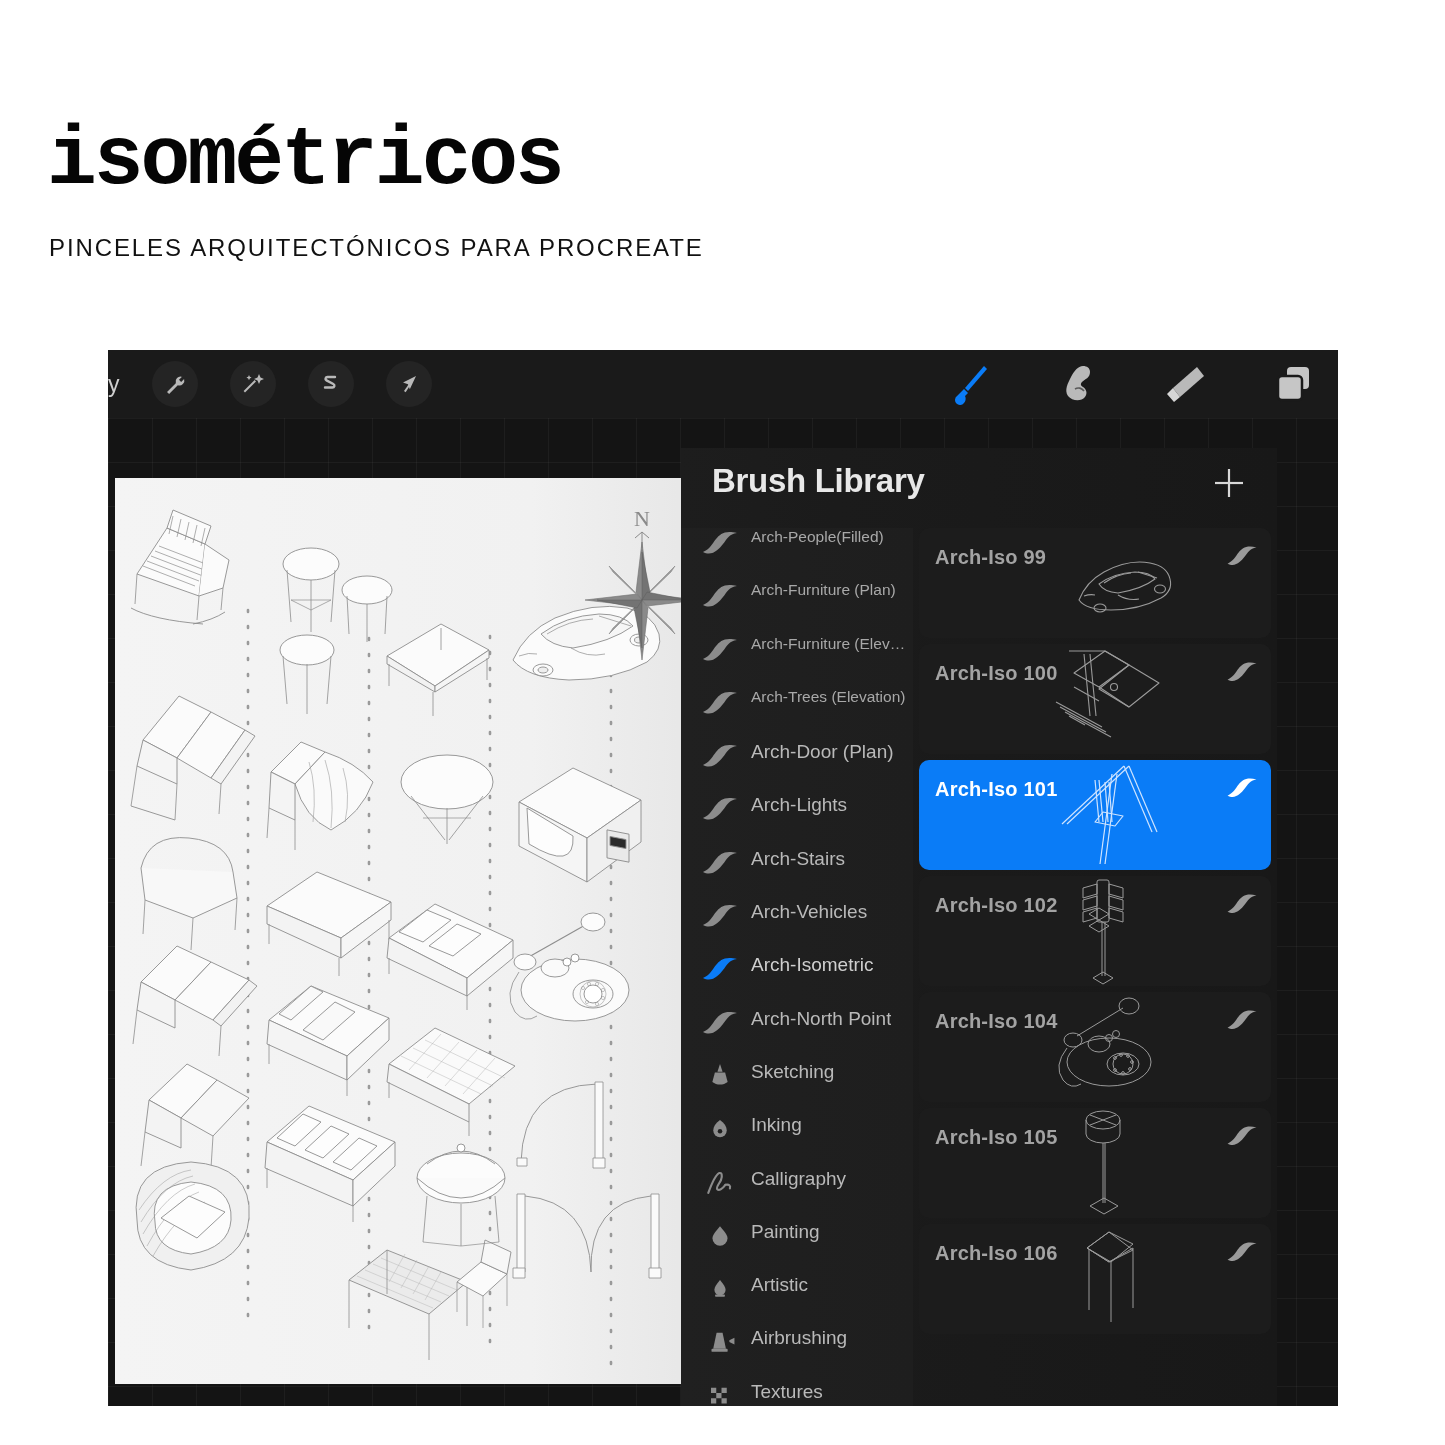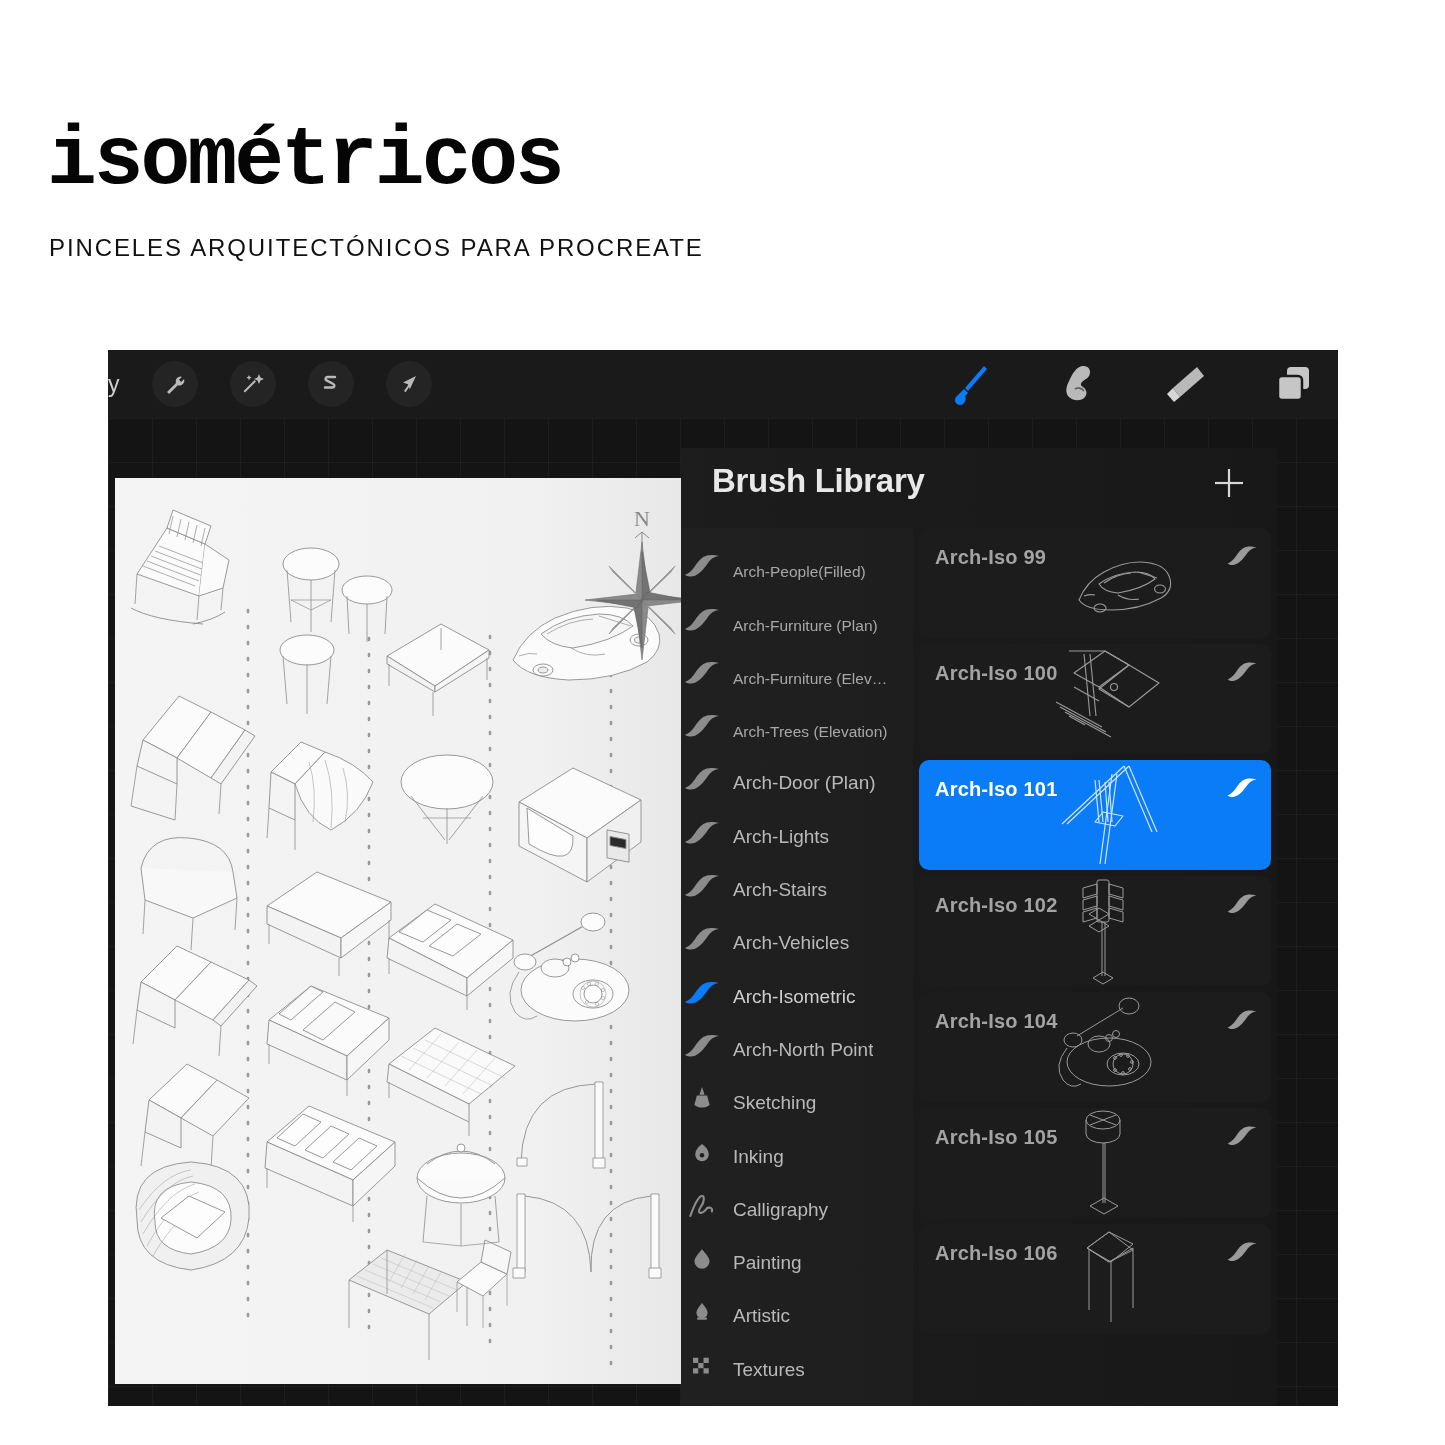--- a/index.html
+++ b/index.html
@@ -78,22 +78,22 @@
   .plus-btn{position:absolute;right:30px;top:17px;width:36px;height:36px;}
 
   .panel-body{position:absolute;left:0;top:80px;width:100%;height:878px;}
 
   
   .sets{
     position:absolute;left:0;top:0;width:232px;height:878px;
     background:linear-gradient(to right,#202020 0%,#1e1e1e 100%);
   }
   .set-row{
-    position:relative;height:53.3px;display:flex;align-items:flex-end;
-    box-sizing:border-box;
+    position:relative;height:53.3px;display:flex;align-items:flex-start;
+    padding-left:18px;box-sizing:border-box;
   }
   .set-icon{width:42px;min-width:42px;height:30px;display:flex;align-items:center;justify-content:center;}
   .set-label{
     color:#b9b9b9;font-size:19px;margin-left:10px;white-space:nowrap;
     overflow:hidden;text-overflow:ellipsis;
   }
   .set-row.small .set-label{font-size:15.5px;color:#a8a8a8;}
   .set-row.mid .set-label{font-size:19px;}
   .set-row.active .set-label{color:#cfcfcf;}
 
@@ -632,20 +632,30 @@
               <span class="set-icon">
                 <svg width="28" height="30" viewBox="0 0 40 30" fill="#8c8c8c">
                   <path d="M20 2c5 6 8 10 8 14a8 8 0 0 1-16 0c0-4 3-8 8-14z"></path>
                   <rect x="13" y="23" width="14" height="3" rx="1"></rect>
                 </svg>
               </span>
               <span class="set-label">Artistic</span>
             </div>
             <div class="set-row ">
               <span class="set-icon">
+                <svg width="34" height="30" viewBox="0 0 40 30" fill="#8c8c8c">
+                  <path d="M16 4h7l4 19H12z"></path>
+                  <rect x="10" y="23" width="19" height="3.5" rx="1"></rect>
+                  <path d="M31 13l6-3v8l-6-3z"></path>
+                </svg>
+              </span>
+              <span class="set-label">Airbrushing</span>
+            </div>
+            <div class="set-row ">
+              <span class="set-icon">
                 <svg width="30" height="30" viewBox="0 0 40 30" fill="#8c8c8c">
                   <rect x="8" y="4" width="7" height="7"></rect>
                   <rect x="22" y="4" width="7" height="7"></rect>
                   <rect x="15" y="11" width="7" height="7"></rect>
                   <rect x="8" y="18" width="7" height="7"></rect>
                   <rect x="22" y="18" width="7" height="7"></rect>
                 </svg>
               </span>
               <span class="set-label">Textures</span>
             </div>

